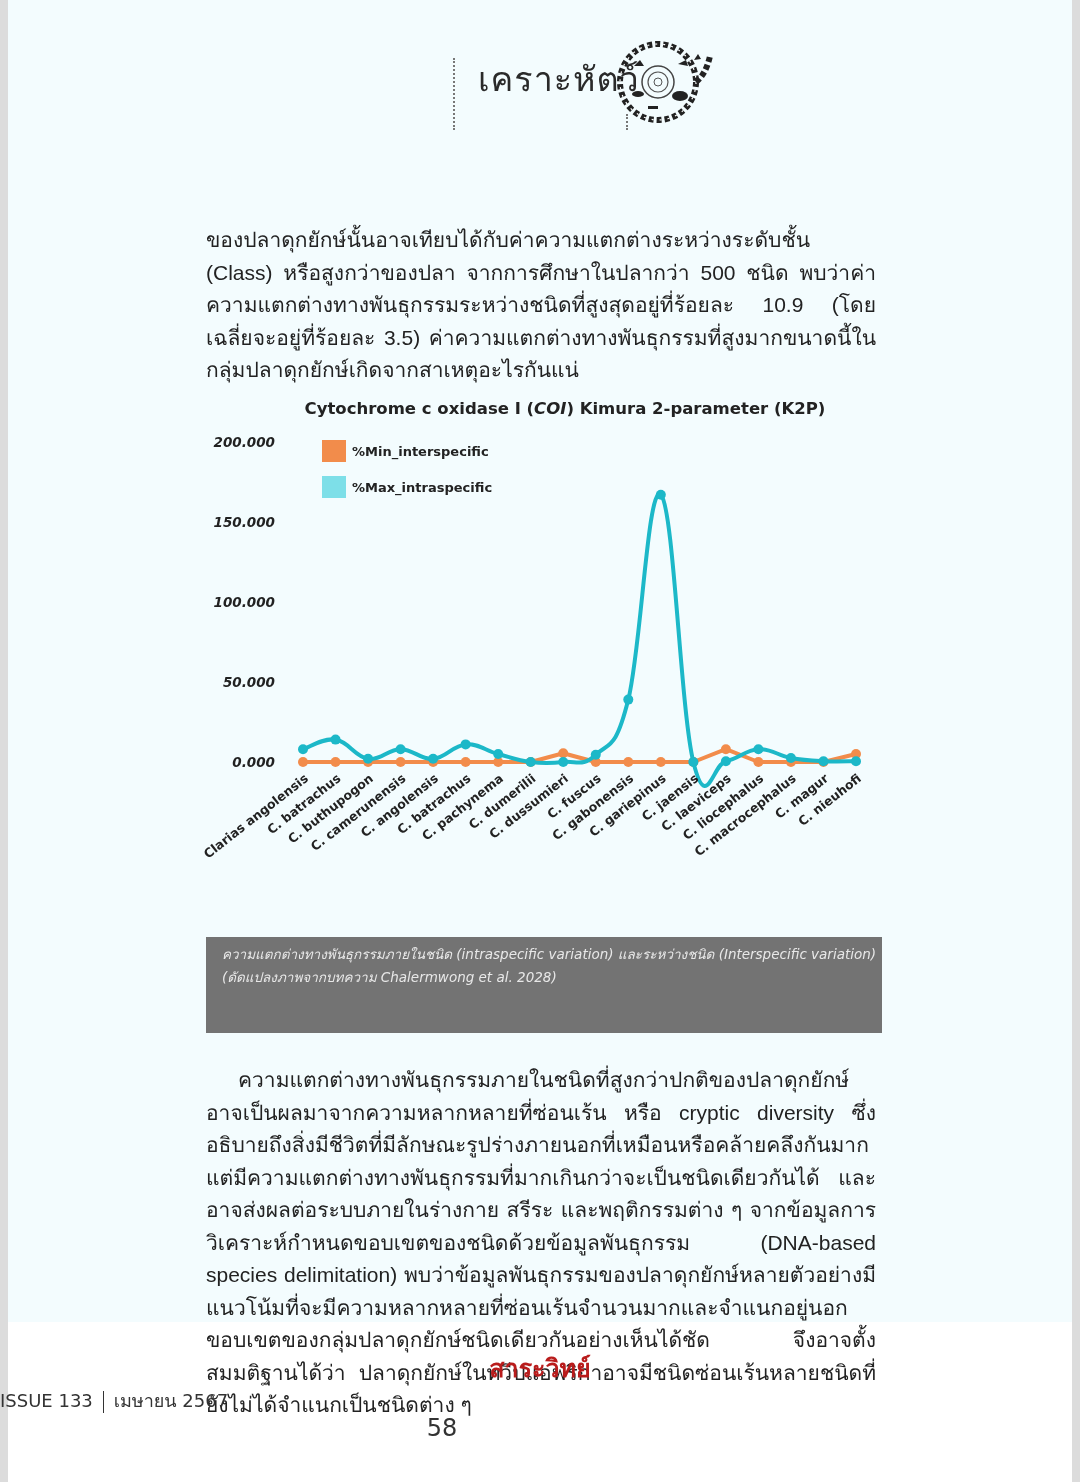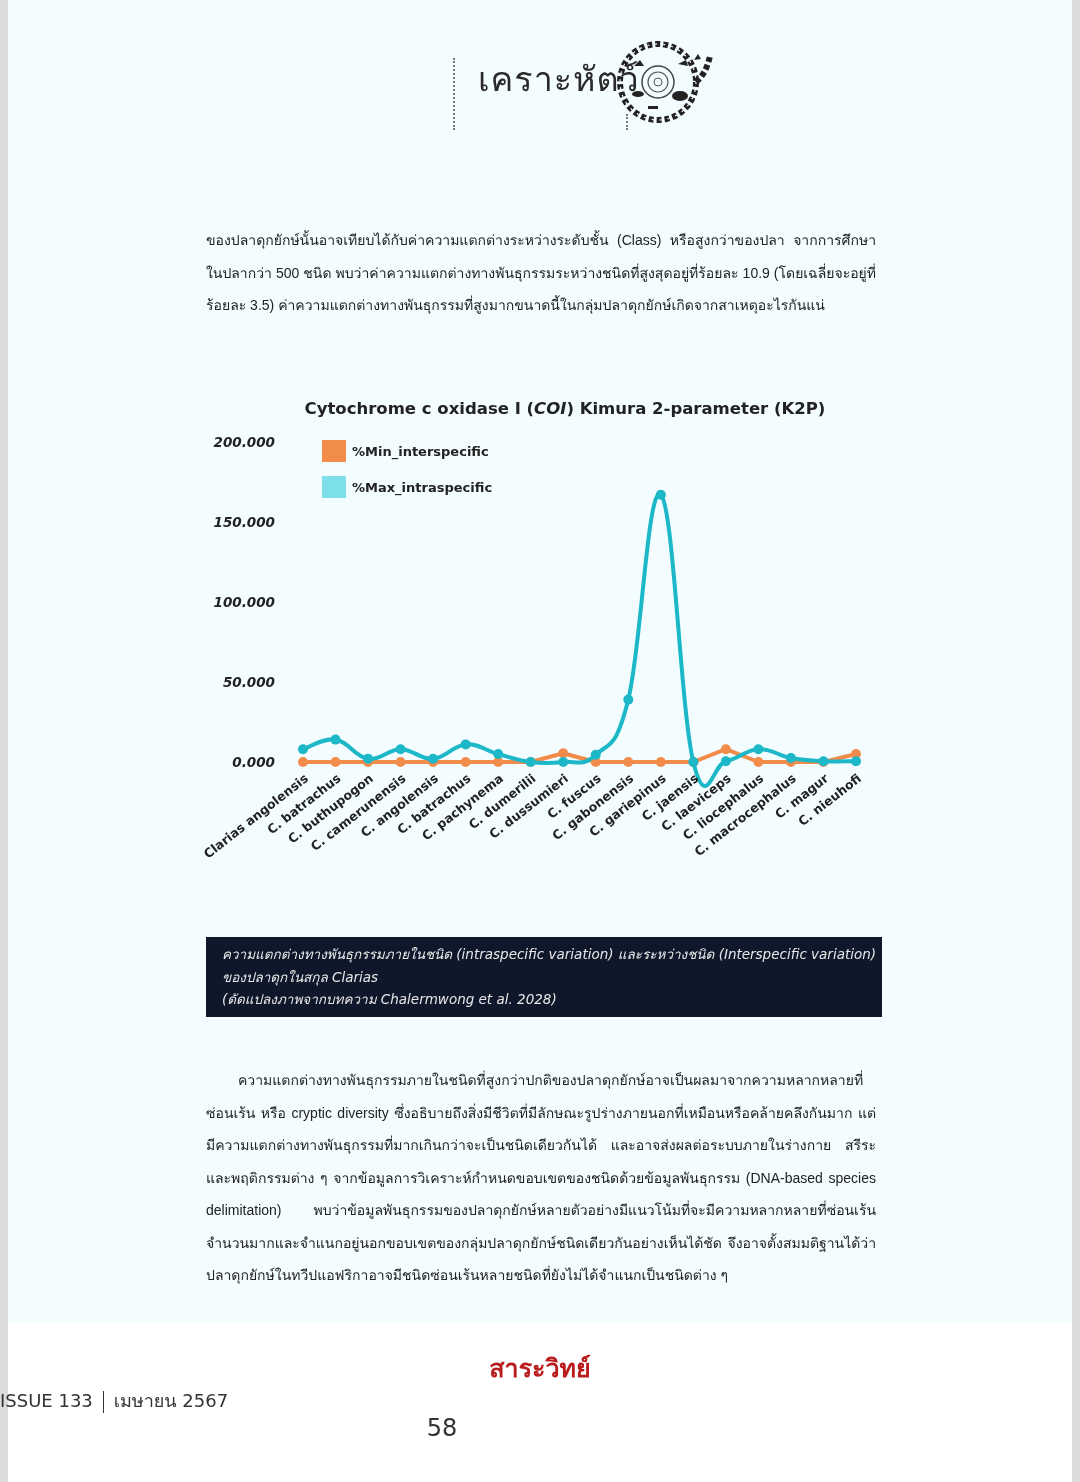--- a/index.html
+++ b/index.html
@@ -27,37 +27,37 @@
       color: #2a2a2a; letter-spacing: 1px;
     }
     .header-logo { position: absolute; left: 608px; top: 36px; width: 112px; height: 92px; }
     .header-dots-logo {
       position: absolute; left: 626px; top: 114px; height: 16px; border-left: 2px dotted #777;
     }
 
     
     .para {
       position: absolute; left: 206px; width: 670px;
-      font-family: "Liberation Sans", sans-serif; font-size: 14px; line-height: 32.5px;
+      font-family: "Liberation Sans", sans-serif; font-size: 21px; line-height: 32.5px;
       color: #222; text-align: justify;
     }
     .para1 { top: 224px; }
     .para2 { top: 1064px; text-indent: 32px; }
 
     
     .chart-svg { position: absolute; left: 200px; top: 385px; width: 680px; height: 530px; }
     .chart-title-text { font-family: "DejaVu Sans", sans-serif; font-size: 16.5px; font-weight: bold; fill: #222; }
     .ytick { font-family: "DejaVu Sans", sans-serif; font-size: 13.5px; font-style: italic; font-weight: bold; fill: #222; }
     .xtick { font-family: "DejaVu Sans", sans-serif; font-size: 12.5px; font-weight: bold; fill: #222; }
     .legend-text { font-family: "DejaVu Sans", sans-serif; font-size: 13px; font-weight: bold; fill: #222; }
 
     
     .caption {
       position: absolute; left: 206px; top: 937px; width: 646px; height: 66px;
-      background: #0f172a; color: #e8e8e8; padding: 6px 14px 8px 16px;
+      background: #737373; color: #e8e8e8; padding: 6px 14px 24px 16px;
       font-family: "DejaVu Sans", sans-serif; font-size: 13.5px; font-style: italic;
       line-height: 22.5px;
     }
     .caption div { white-space: nowrap; }
 
     
     .footer-brand {
       position: absolute; left: 0; width: 1080px; top: 1348px; text-align: center;
       font-family: "DejaVu Sans", sans-serif; font-weight: bold; font-size: 25px; color: #b91c1c;
     }
@@ -173,21 +173,20 @@
       <text class="xtick" x="531.8823529411765" y="395" text-anchor="end" transform="rotate(-38 531.8823529411765 395)">C. laeviceps</text>
       <text class="xtick" x="564.4117647058824" y="395" text-anchor="end" transform="rotate(-38 564.4117647058824 395)">C. liocephalus</text>
       <text class="xtick" x="596.9411764705883" y="395" text-anchor="end" transform="rotate(-38 596.9411764705883 395)">C. macrocephalus</text>
       <text class="xtick" x="629.4705882352941" y="395" text-anchor="end" transform="rotate(-38 629.4705882352941 395)">C. magur</text>
       <text class="xtick" x="662" y="395" text-anchor="end" transform="rotate(-38 662 395)">C. nieuhofi</text>
     </g>
 </svg>
 
 <div class="caption">
   <div>ความแตกต่างทางพันธุกรรมภายในชนิด (intraspecific variation) และระหว่างชนิด (Interspecific variation)</div>
-  <div>ของปลาดุกในสกุล Clarias</div>
   <div>(ดัดแปลงภาพจากบทความ Chalermwong et al. 2028)</div>
 </div>
 
 <div class="para para2">ความแตกต่างทางพันธุกรรมภายในชนิดที่สูงกว่าปกติของปลาดุกยักษ์อาจเป็นผลมาจากความหลากหลายที่ซ่อนเร้น หรือ cryptic diversity ซึ่งอธิบายถึงสิ่งมีชีวิตที่มีลักษณะรูปร่างภายนอกที่เหมือนหรือคล้ายคลึงกันมาก แต่มีความแตกต่างทางพันธุกรรมที่มากเกินกว่าจะเป็นชนิดเดียวกันได้ และอาจส่งผลต่อระบบภายในร่างกาย สรีระ และพฤติกรรมต่าง ๆ จากข้อมูลการวิเคราะห์กำหนดขอบเขตของชนิดด้วยข้อมูลพันธุกรรม (DNA-based species delimitation) พบว่าข้อมูลพันธุกรรมของปลาดุกยักษ์หลายตัวอย่างมีแนวโน้มที่จะมีความหลากหลายที่ซ่อนเร้นจำนวนมากและจำแนกอยู่นอกขอบเขตของกลุ่มปลาดุกยักษ์ชนิดเดียวกันอย่างเห็นได้ชัด จึงอาจตั้งสมมติฐานได้ว่า ปลาดุกยักษ์ในทวีปแอฟริกาอาจมีชนิดซ่อนเร้นหลายชนิดที่ยังไม่ได้จำแนกเป็นชนิดต่าง ๆ</div>
 
 <div class="footer-brand">สาระวิทย์</div>
 <div class="footer-issue">
   <span>ISSUE 133</span><span class="sep"></span><span>เมษายน 2567</span>
 </div>
 <div class="footer-page">58</div>

